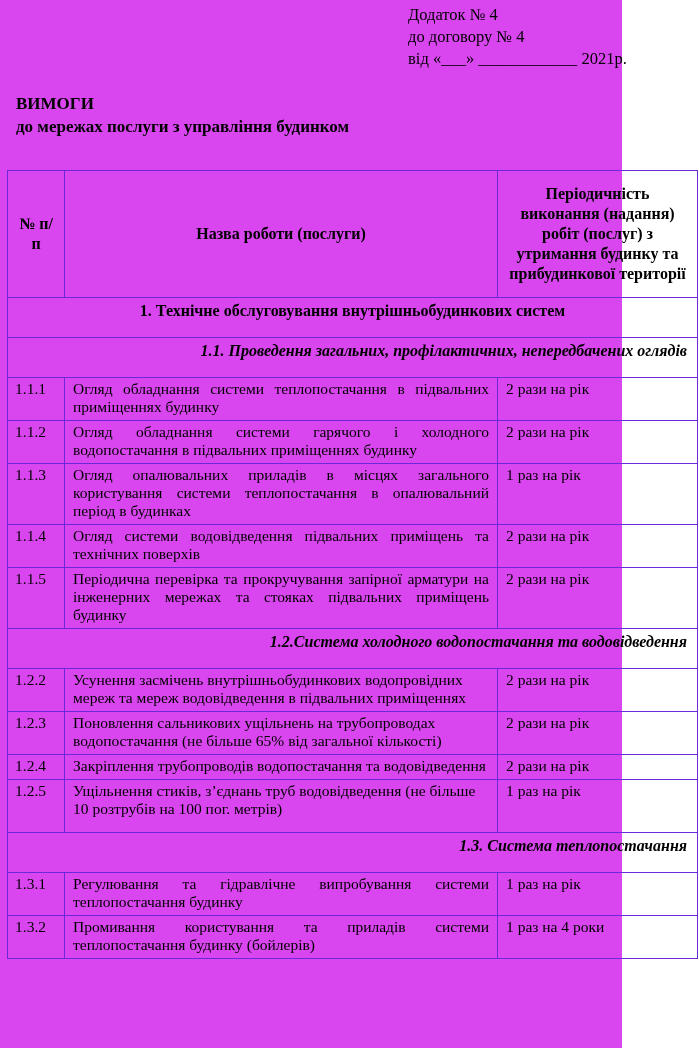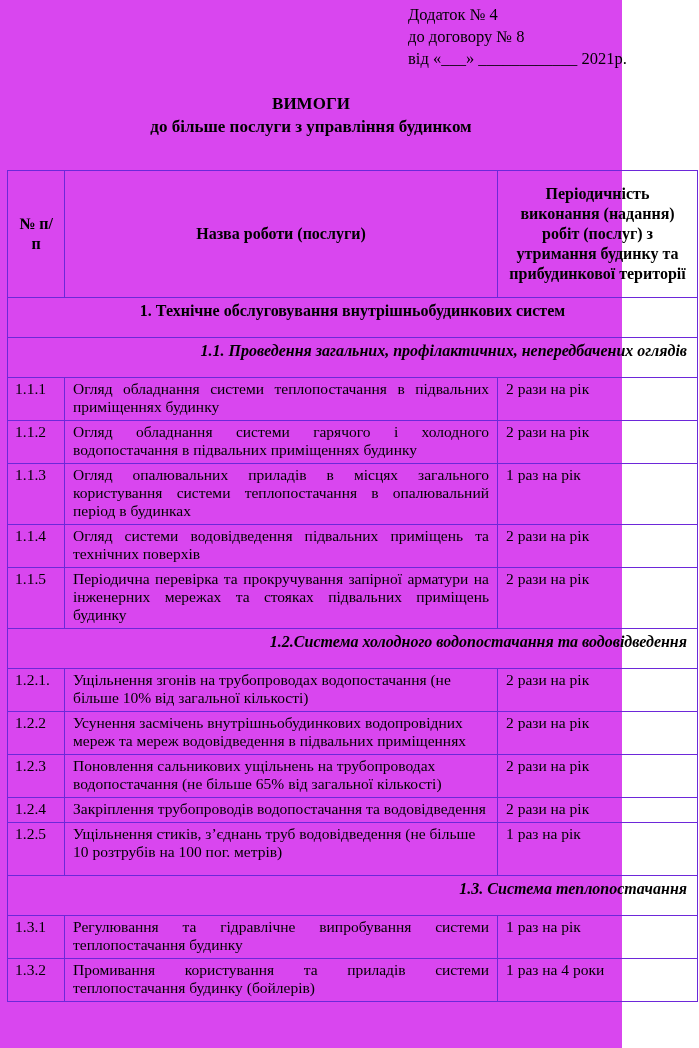--- a/index.html
+++ b/index.html
@@ -11,22 +11,22 @@
     overflow: hidden;
   }
   .page { position: relative; width: 622px; height: 1048px; background: #d946ef; }
 
   .annex {
     position: absolute; left: 408px; top: 4px;
     font-size: 16.5px; line-height: 22px; white-space: nowrap;
   }
 
   .doc-title {
-    position: absolute; top: 92px; left: 0; width: 100%;
-    text-align: center; font-weight: bold;
+    position: absolute; top: 92px; left: 16px; width: 100%;
+    font-weight: bold;
     font-size: 17px; line-height: 23px;
   }
 
   table.req {
     position: absolute; top: 170px; left: 7px;
     width: 690px; border-collapse: collapse; table-layout: fixed;
     font-size: 15.5px; line-height: 18px;
   }
   table.req th, table.req td {
     border: 1px solid #6d28d9;
@@ -51,27 +51,27 @@
   }
   tr.section.lvl2 td { font-style: italic; text-align: right; }
 </style>
 </head>
 <body>
 
 <div class="page">
 
   <div class="annex">
     <div>Додаток № 4</div>
-    <div>до договору № 8</div>
+    <div>до договору № 4</div>
     <div>від «___» ____________ 2021р.</div>
   </div>
 
   <div class="doc-title">
     <div>ВИМОГИ</div>
-    <div>до більше послуги з управління будинком</div>
+    <div>до мережах послуги з управління будинком</div>
   </div>
 
   <table class="req">
     <colgroup>
       <col style="width:57px">
       <col style="width:433px">
       <col style="width:200px">
     </colgroup>
     <thead>
       <tr>
@@ -109,25 +109,20 @@
         </tr>
         <tr>
           <td class="num">1.1.5</td>
           <td class="name justify">Періодична перевірка та прокручування запірної арматури на інженерних мережах та стояках підвальних приміщень будинку</td>
           <td class="period">2 рази на рік</td>
         </tr>
         <tr class="section lvl2">
           <td colspan="3">1.2.Система холодного водопостачання та водовідведення</td>
         </tr>
         <tr>
-          <td class="num">1.2.1.</td>
-          <td class="name">Ущільнення згонів на трубопроводах водопостачання (не більше 10% від загальної кількості)</td>
-          <td class="period">2 рази на рік</td>
-        </tr>
-        <tr>
           <td class="num">1.2.2</td>
           <td class="name">Усунення засмічень внутрішньобудинкових водопровідних мереж та мереж водовідведення в підвальних приміщеннях</td>
           <td class="period">2 рази на рік</td>
         </tr>
         <tr>
           <td class="num">1.2.3</td>
           <td class="name">Поновлення сальникових ущільнень на трубопроводах водопостачання (не більше 65% від загальної кількості)</td>
           <td class="period">2 рази на рік</td>
         </tr>
         <tr>

